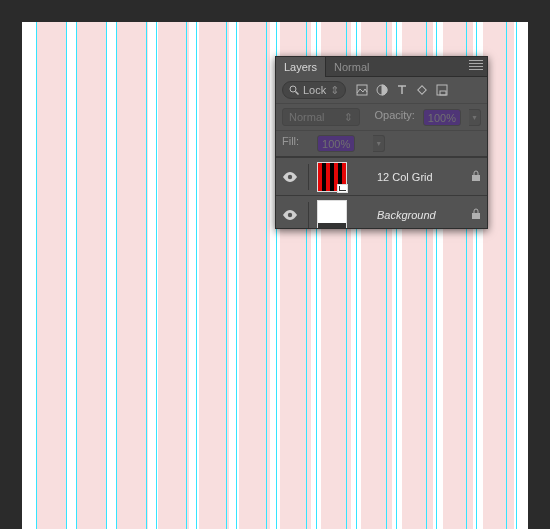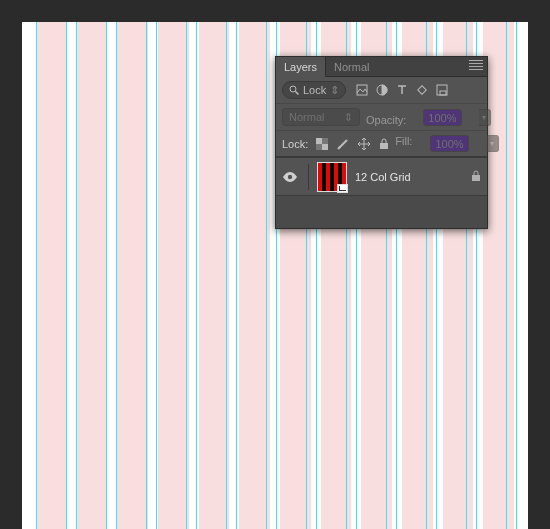--- a/index.html
+++ b/index.html
@@ -218,21 +218,21 @@
   .grid-thumb span:nth-child(even) { background: #000; }
 
   .bg-thumb { background: #fff; }
   .bg-thumb::after {
     content: "";
     position: absolute;
     left: 0; right: 0; bottom: 0;
     height: 6px;
     background: #333;
   }
-  .layer-name { flex: 1; color: #e5e5e5; }
+  .layer-name { flex: 1; color: #e5e5e5; margin-left: 22px; }
   .locked svg { fill: #b0b0b0; }
 </style>
 </head>
 <body>
 
 <div class="stage">
 
   <div class="artboard">
     <div class="columns">
 
@@ -320,50 +320,28 @@
             <rect x="4" y="7" width="6" height="4" stroke="#bbb" fill="none"></rect>
           </svg>
       </div>
     </div>
 
     <div class="row blend">
       <div class="select disabled">
         <span>Normal</span>
         <span class="chev">⇕</span>
       </div>
-      <div style="display:flex;align-items:flex-end;gap:17px">
+      <div style="display:flex;align-items:flex-start;gap:8px">
         <span class="disabled">Opacity:</span>
         <span class="valbox disabled">100%</span>
         <span class="chevbtn disabled">▾</span>
       </div>
     </div>
 
     <div class="row lock">
-      <div style="display:flex;align-items:center;gap:8px">
-        <span>Lock:</span>
-        <div class="lock-icons">
-          <svg width="12" height="12" viewBox="0 0 12 12">
-              <rect x="0" y="0" width="6" height="6" fill="#bbb"></rect>
-              <rect x="6" y="6" width="6" height="6" fill="#bbb"></rect>
-              <rect x="6" y="0" width="6" height="6" fill="#777"></rect>
-              <rect x="0" y="6" width="6" height="6" fill="#777"></rect>
-            </svg>
-          <svg width="12" height="12" viewBox="0 0 12 12">
-              <path d="M10 2 L2 10 L1 11 L2 10 L10 2 Z" stroke="#bbb" stroke-width="2"></path>
-              <path d="M1 11 l1 -3 l2 2 z" fill="#bbb"></path>
-            </svg>
-          <svg width="12" height="12" viewBox="0 0 12 12">
-              <path d="M6 0 v12 M0 6 h12 M4 2 l2 -2 l2 2 M4 10 l2 2 l2 -2 M2 4 l-2 2 l2 2 M10 4 l2 2 l-2 2" stroke="#bbb" fill="none"></path>
-            </svg>
-          <svg width="10" height="12" viewBox="0 0 10 12">
-              <rect x="1" y="5" width="8" height="6" fill="#bbb"></rect>
-              <path d="M3 5 v-2 a2 2 0 0 1 4 0 v2" stroke="#bbb" fill="none"></path>
-            </svg>
-        </div>
-      </div>
       <div style="display:flex;align-items:flex-start;gap:18px">
         <span class="disabled">Fill:</span>
         <span class="valbox disabled">100%</span>
         <span class="chevbtn disabled">▾</span>
       </div>
     </div>
 
     <div class="layers">
 
       <div class="layer">
@@ -386,17 +364,34 @@
         </div>
         <div class="layer-name">12 Col Grid</div>
         <div class="locked">
           <svg width="10" height="12" viewBox="0 0 10 12">
               <rect x="1" y="5" width="8" height="6" fill="#b0b0b0"></rect>
               <path d="M3 5 v-2 a2 2 0 0 1 4 0 v2" stroke="#b0b0b0" fill="none"></path>
             </svg>
         </div>
       </div>
 
+      <div class="layer">
+        <div class="vis">
+          <svg width="14" height="10" viewBox="0 0 14 10">
+              <path d="M7 0 C3 0 0 5 0 5 s3 5 7 5 s7 -5 7 -5 S11 0 7 0 Z" fill="#cfcfcf"></path>
+              <circle cx="7" cy="5" r="2.2" fill="#535353"></circle>
+            </svg>
+        </div>
+        <div class="divider"></div>
+        <div class="thumb bg-thumb"></div>
+        <div class="layer-name" style="font-style:italic">Background</div>
+        <div class="locked">
+          <svg width="10" height="12" viewBox="0 0 10 12">
+              <rect x="1" y="5" width="8" height="6" fill="#b0b0b0"></rect>
+              <path d="M3 5 v-2 a2 2 0 0 1 4 0 v2" stroke="#b0b0b0" fill="none"></path>
+            </svg>
+        </div>
+      </div>
 
     </div>
   </div>
 
 </div>
 
 </body></html>

